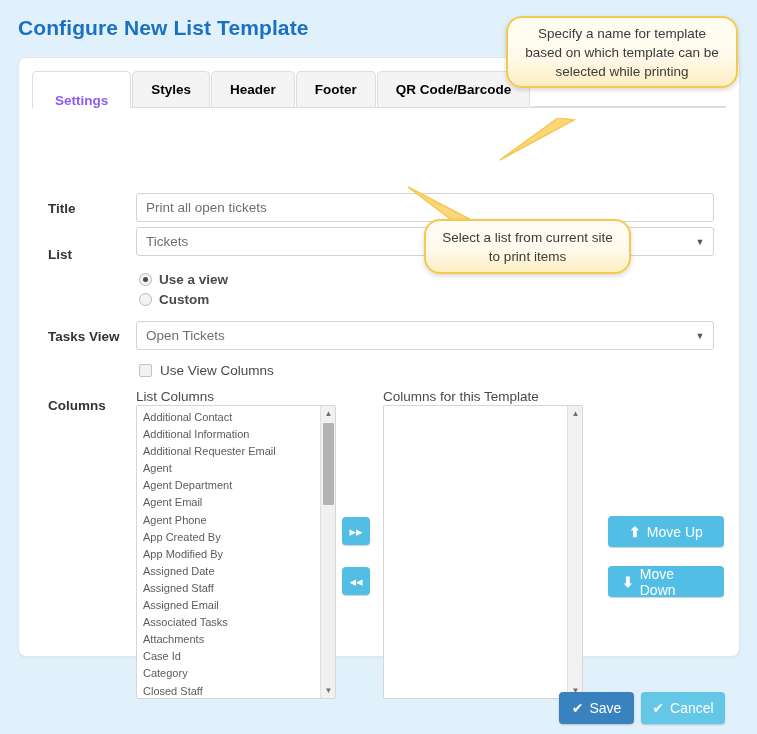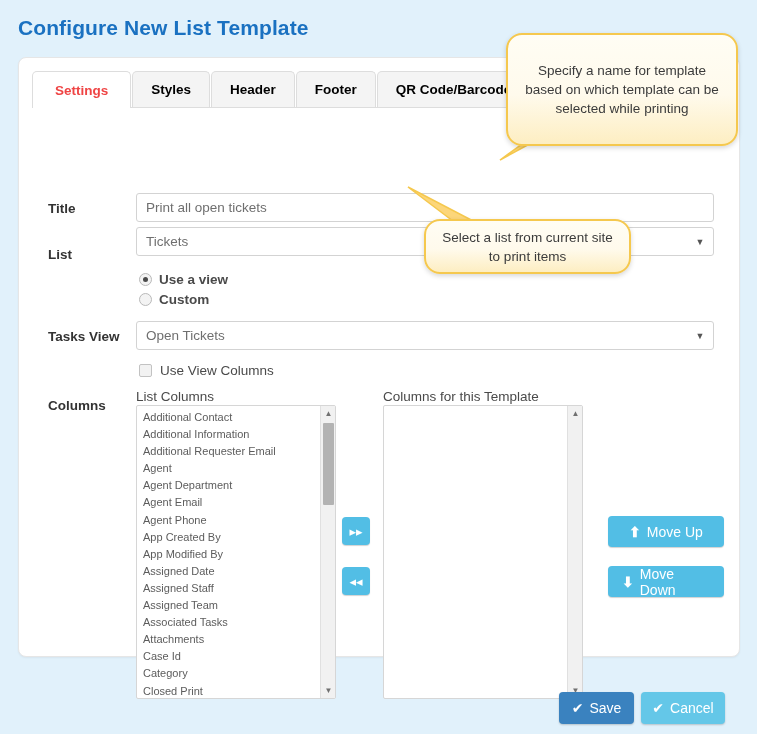--- a/index.html
+++ b/index.html
@@ -55,26 +55,27 @@
     background: #f4f4f4;
     border: 1px solid #dddddd;
     border-bottom: none;
     border-radius: 5px 5px 0 0;
     margin-right: 1px;
     cursor: pointer;
     white-space: nowrap;
   }
   .tab.active {
     background: #ffffff;
-    color: #ef4444;
+    color: #8b5cf6;
     position: relative;
     z-index: 3;
     margin-bottom: -1px;
     height: 37px;
     padding: 0 22px;
+    align-items: flex-end;
   }
   .tabstrip-filler {
     flex: 1;
     height: 36px;
     border-bottom: 1px solid #dddddd;
   }
 
   
   .form-body {
     position: absolute;
@@ -354,26 +355,26 @@
             <div class="li">Additional Information</div>
             <div class="li">Additional Requester Email</div>
             <div class="li">Agent</div>
             <div class="li">Agent Department</div>
             <div class="li">Agent Email</div>
             <div class="li">Agent Phone</div>
             <div class="li">App Created By</div>
             <div class="li">App Modified By</div>
             <div class="li">Assigned Date</div>
             <div class="li">Assigned Staff</div>
-            <div class="li">Assigned Team</div>
+            <div class="li">Assigned Email</div>
             <div class="li">Associated Tasks</div>
             <div class="li">Attachments</div>
             <div class="li">Case Id</div>
             <div class="li">Category</div>
-            <div class="li">Closed Print</div>
+            <div class="li">Closed Staff</div>
           </div>
         <div class="scrollbar">
           <div class="sb-up">▲</div>
           <div class="sb-thumb" style="top:17px; height:82px;"></div>
           <div class="sb-down">▼</div>
         </div>
       </div>
 
       <div class="list-head" style="left:364px; top:275px;">Columns for this Template</div>
       <div class="listbox" style="left:364px; top:291px; width:200px; height:294px;">
@@ -408,21 +409,21 @@
     <span>Save</span>
   </div>
   <div class="footer-btn btn-cancel" style="left:641px; top:692px; width:84px;">
     <span>✔</span>
     <span>Cancel</span>
   </div>
 
   <svg class="callout-tail" style="left:498px; top:118px;" width="90" height="46">
     <polygon points="60,0 76,2 2,42" fill="#fcd67a" stroke="#f5c84e" stroke-width="1.5"></polygon>
   </svg>
-  <div class="callout" style="left:506px; top:33px; width:232px; height:113px;">
+  <div class="callout" style="left:506px; top:16px; width:232px; height:72px;">
     <span>Specify a name for template based on which template can be selected while printing</span>
   </div>
 
   <svg class="callout-tail" style="left:404px; top:185px;" width="110" height="56">
     <polygon points="4,2 96,50 70,52" fill="#fcd67a" stroke="#f5c84e" stroke-width="1.5"></polygon>
   </svg>
   <div class="callout" style="left:424px; top:219px; width:207px; height:55px;">
     <span>Select a list from current site to print items</span>
   </div>
 

